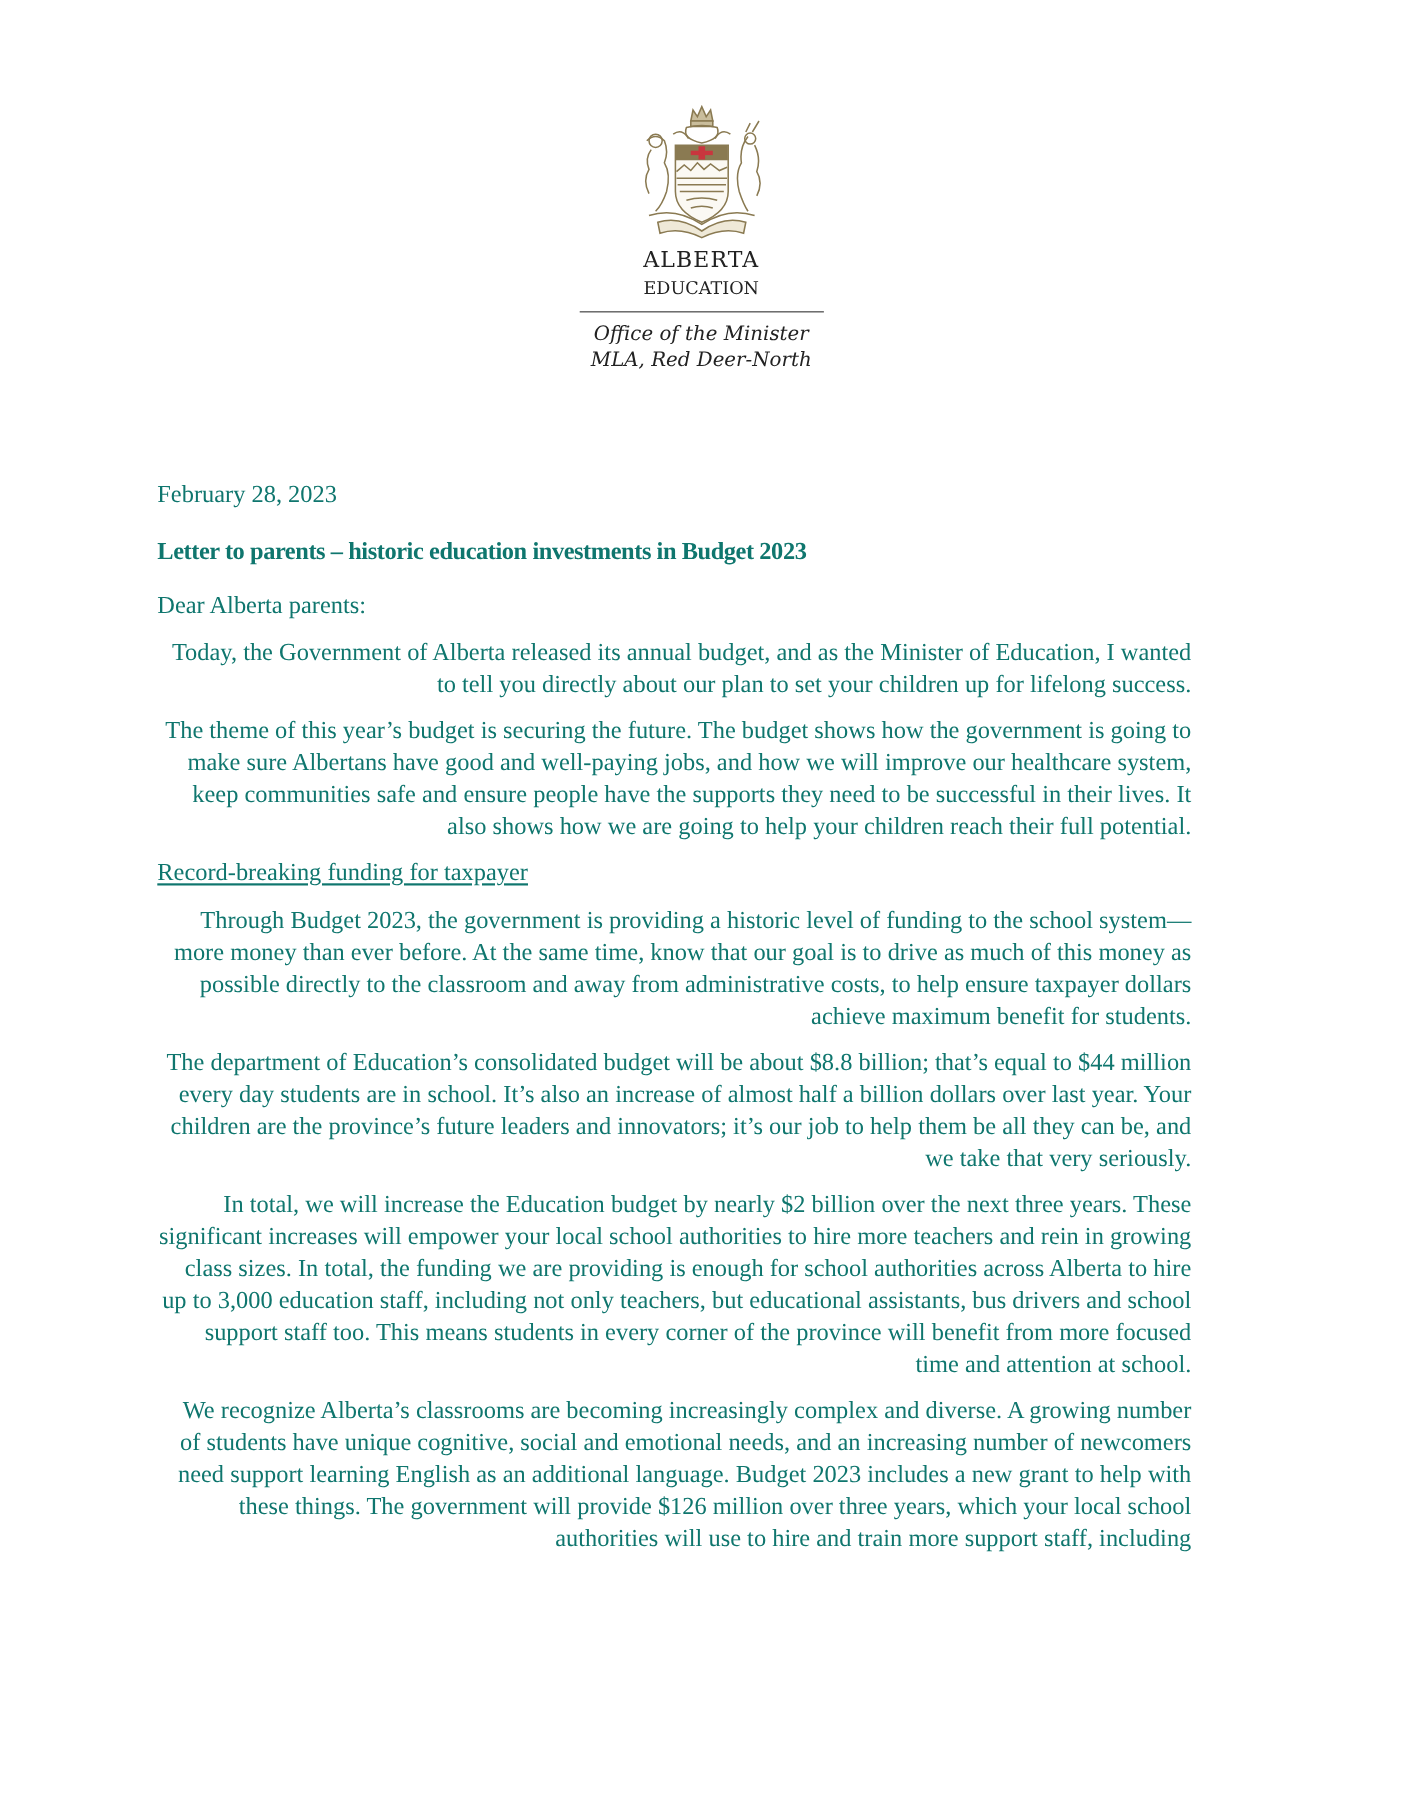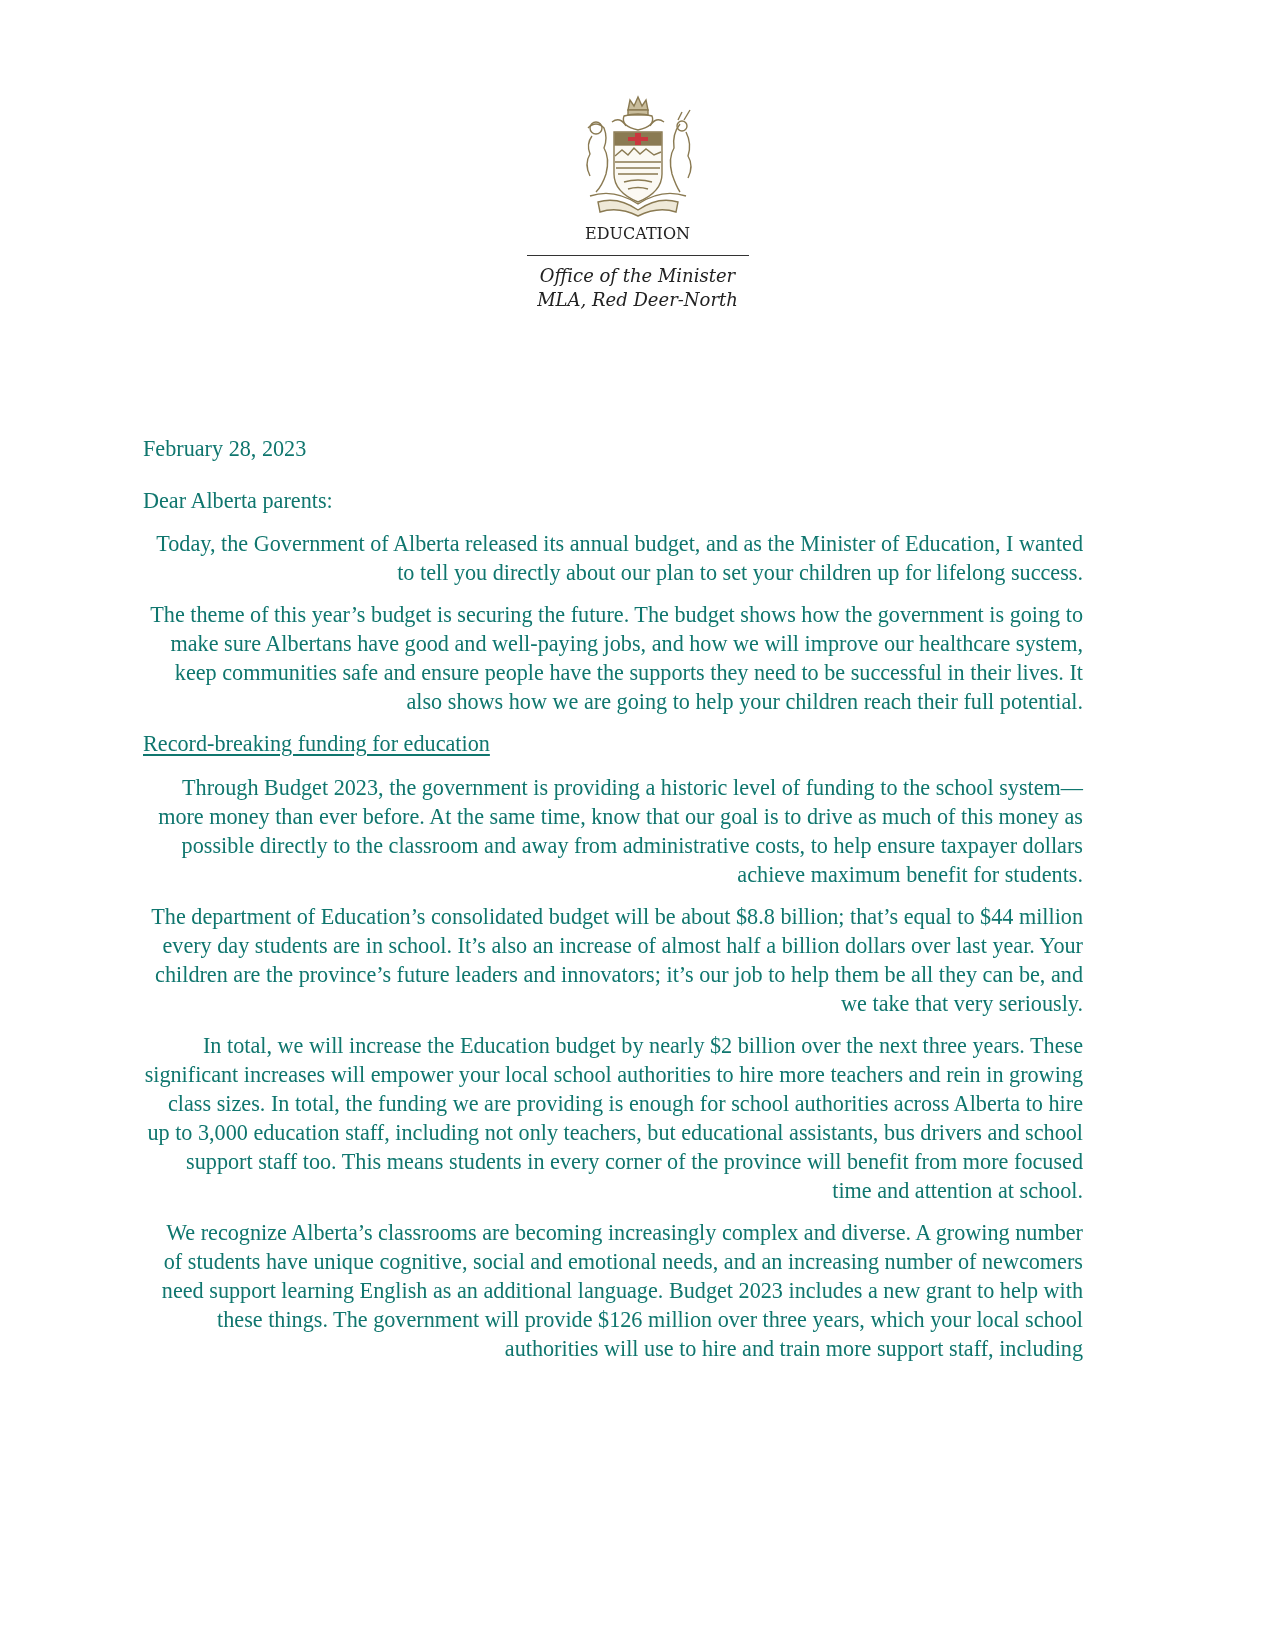--- a/index.html
+++ b/index.html
@@ -42,32 +42,34 @@
       <rect x="67" y="41" width="6" height="12" fill="#c9363e" stroke="none"></rect>
       <rect x="60" y="45" width="20" height="4" fill="#c9363e" stroke="none"></rect>
       <path d="M47 64 L54 58 L60 63 L66 56 L72 62 L78 57 L86 63 L93 60"></path>
       <path d="M47 70 L93 70 M48 76 L92 76 M50 82 L90 82"></path>
       <path d="M56 90 Q70 86 84 90 M60 97 Q70 94 80 97"></path>
 
       <path d="M22 104 Q46 96 70 112 Q94 96 118 104"></path>
       <path d="M30 110 Q50 104 70 118 Q90 104 110 110 L108 120 Q90 114 70 124 Q50 114 32 120 Z" fill="#efe9d8"></path>
     </g>
   </svg>
+  <div class="lh-alberta">ALBERTA</div>
   <div class="lh-education">EDUCATION</div>
   <div class="lh-rule"></div>
   <div class="lh-office">Office of the Minister</div>
   <div class="lh-office">MLA, Red Deer-North</div>
 </div>
 
 <div class="letter">
   <div class="date">February 28, 2023</div>
+  <div class="subject">Letter to parents – historic education investments in Budget 2023</div>
   <div class="salutation">Dear Alberta parents:</div>
 
   <p class="para">Today, the Government of Alberta released its annual budget, and as the Minister of Education, I wanted to tell you directly about our plan to set your children up for lifelong success.</p>
   <p class="para">The theme of this year’s budget is securing the future. The budget shows how the government is going to make sure Albertans have good and well-paying jobs, and how we will improve our healthcare system, keep communities safe and ensure people have the supports they need to be successful in their lives. It also shows how we are going to help your children reach their full potential.</p>
 
-  <div class="section-head">Record-breaking funding for education</div>
+  <div class="section-head">Record-breaking funding for taxpayer</div>
   <p class="para">Through Budget 2023, the government is providing a historic level of funding to the school system—more money than ever before. At the same time, know that our goal is to drive as much of this money as possible directly to the classroom and away from administrative costs, to help ensure taxpayer dollars achieve maximum benefit for students.</p>
   <p class="para">The department of Education’s consolidated budget will be about $8.8 billion; that’s equal to $44 million every day students are in school. It’s also an increase of almost half a billion dollars over last year. Your children are the province’s future leaders and innovators; it’s our job to help them be all they can be, and we take that very seriously.</p>
   <p class="para">In total, we will increase the Education budget by nearly $2 billion over the next three years. These significant increases will empower your local school authorities to hire more teachers and rein in growing class sizes. In total, the funding we are providing is enough for school authorities across Alberta to hire up to 3,000 education staff, including not only teachers, but educational assistants, bus drivers and school support staff too. This means students in every corner of the province will benefit from more focused time and attention at school.</p>
 
   <p class="para">We recognize Alberta’s classrooms are becoming increasingly complex and diverse. A growing number of students have unique cognitive, social and emotional needs, and an increasing number of newcomers need support learning English as an additional language. Budget 2023 includes a new grant to help with these things. The government will provide $126 million over three years, which your local school authorities will use to hire and train more support staff, including</p>
 </div>
 
 </body></html>

